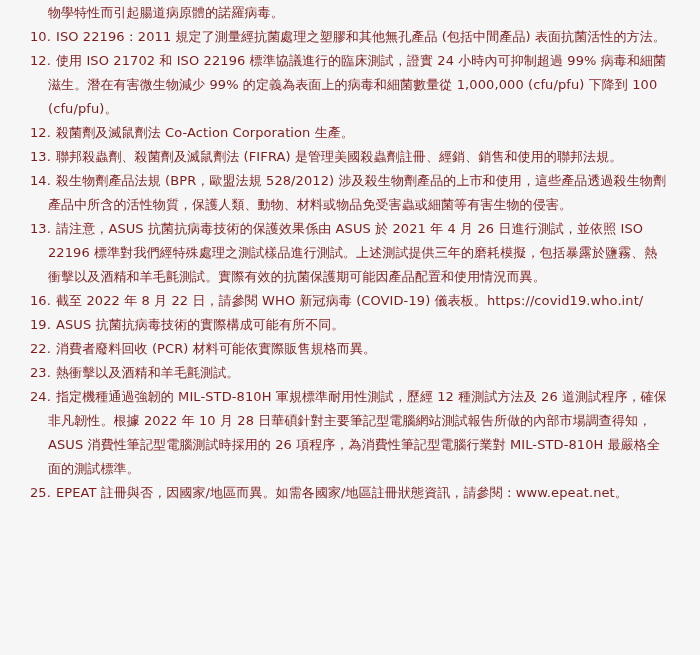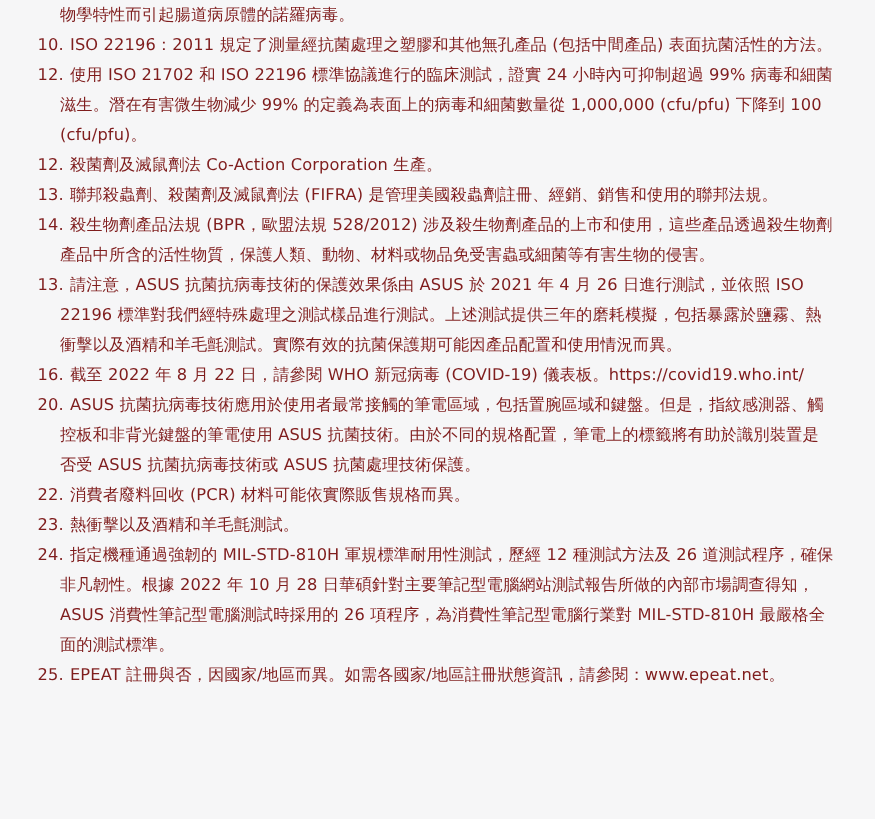--- a/index.html
+++ b/index.html
@@ -61,22 +61,22 @@
   <div class="fn-item"><span class="fn-num">13.</span><span class="fn-text">聯邦殺蟲劑、殺菌劑及滅鼠劑法 (FIFRA) 是管理美國殺蟲劑註冊、經銷、銷售和使用的聯邦法規。</span></div>
 
   <div class="fn-item"><span class="fn-num">14.</span><span class="fn-text">殺生物劑產品法規 (BPR，歐盟法規 528/2012) 涉及殺生物劑產品的上市和使用，這些產品透過殺生物劑產品中所含的活性物質，保護人類、動物、材料或物品免受害蟲或細菌等有害生物的侵害。</span></div>
 
   <div class="fn-item"><span class="fn-num">13.</span><span class="fn-text">請注意，ASUS 抗菌抗病毒技術的保護效果係由 ASUS 於 2021 年 4 月 26 日進行測試，並依照 ISO 22196 標準對我們經特殊處理之測試樣品進行測試。上述測試提供三年的磨耗模擬，包括暴露於鹽霧、熱衝擊以及酒精和羊毛氈測試。實際有效的抗菌保護期可能因產品配置和使用情況而異。</span></div>
 
   <div class="fn-item"><span class="fn-num">16.</span><span class="fn-text">截至 2022 年 8 月 22 日，請參閱 WHO 新冠病毒 (COVID-19) 儀表板。https://covid19.who.int/</span></div>
 
 
 
+  <div class="fn-item"><span class="fn-num">19.</span><span class="fn-text">ASUS 抗菌抗病毒技術的實際構成可能有所不同。</span></div>
 
-  <div class="fn-item"><span class="fn-num">20.</span><span class="fn-text">ASUS 抗菌抗病毒技術應用於使用者最常接觸的筆電區域，包括置腕區域和鍵盤。但是，指紋感測器、觸控板和非背光鍵盤的筆電使用 ASUS 抗菌技術。由於不同的規格配置，筆電上的標籤將有助於識別裝置是否受 ASUS 抗菌抗病毒技術或 ASUS 抗菌處理技術保護。</span></div>
 
 
   <div class="fn-item"><span class="fn-num">22.</span><span class="fn-text">消費者廢料回收 (PCR) 材料可能依實際販售規格而異。</span></div>
 
   <div class="fn-item"><span class="fn-num">23.</span><span class="fn-text">熱衝擊以及酒精和羊毛氈測試。</span></div>
 
   <div class="fn-item"><span class="fn-num">24.</span><span class="fn-text">指定機種通過強韌的 MIL-STD-810H 軍規標準耐用性測試，歷經 12 種測試方法及 26 道測試程序，確保非凡韌性。根據 2022 年 10 月 28 日華碩針對主要筆記型電腦網站測試報告所做的內部市場調查得知，ASUS 消費性筆記型電腦測試時採用的 26 項程序，為消費性筆記型電腦行業對 MIL-STD-810H 最嚴格全面的測試標準。</span></div>
 
   <div class="fn-item"><span class="fn-num">25.</span><span class="fn-text">EPEAT 註冊與否，因國家/地區而異。如需各國家/地區註冊狀態資訊，請參閱：www.epeat.net。</span></div>
 

